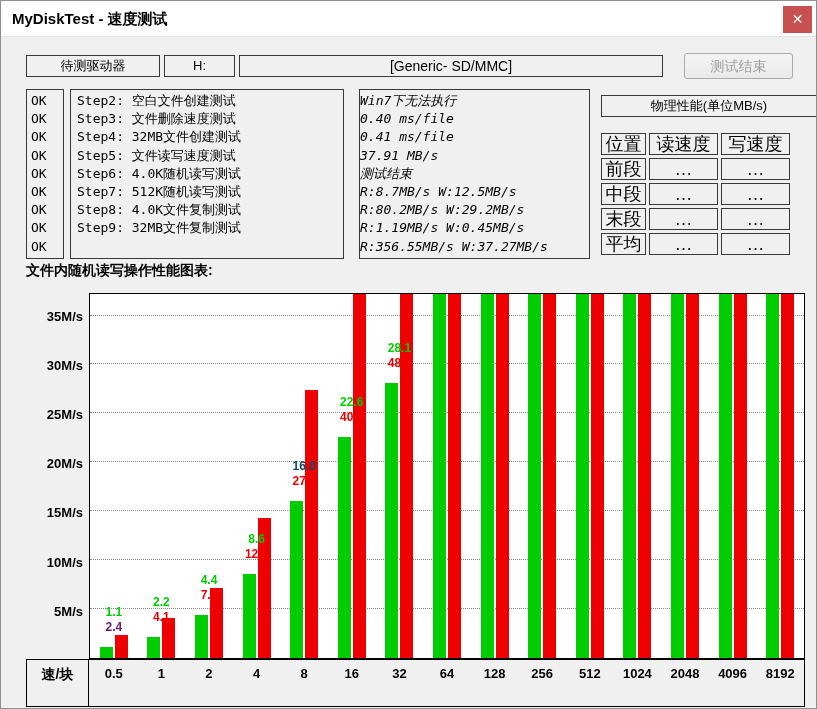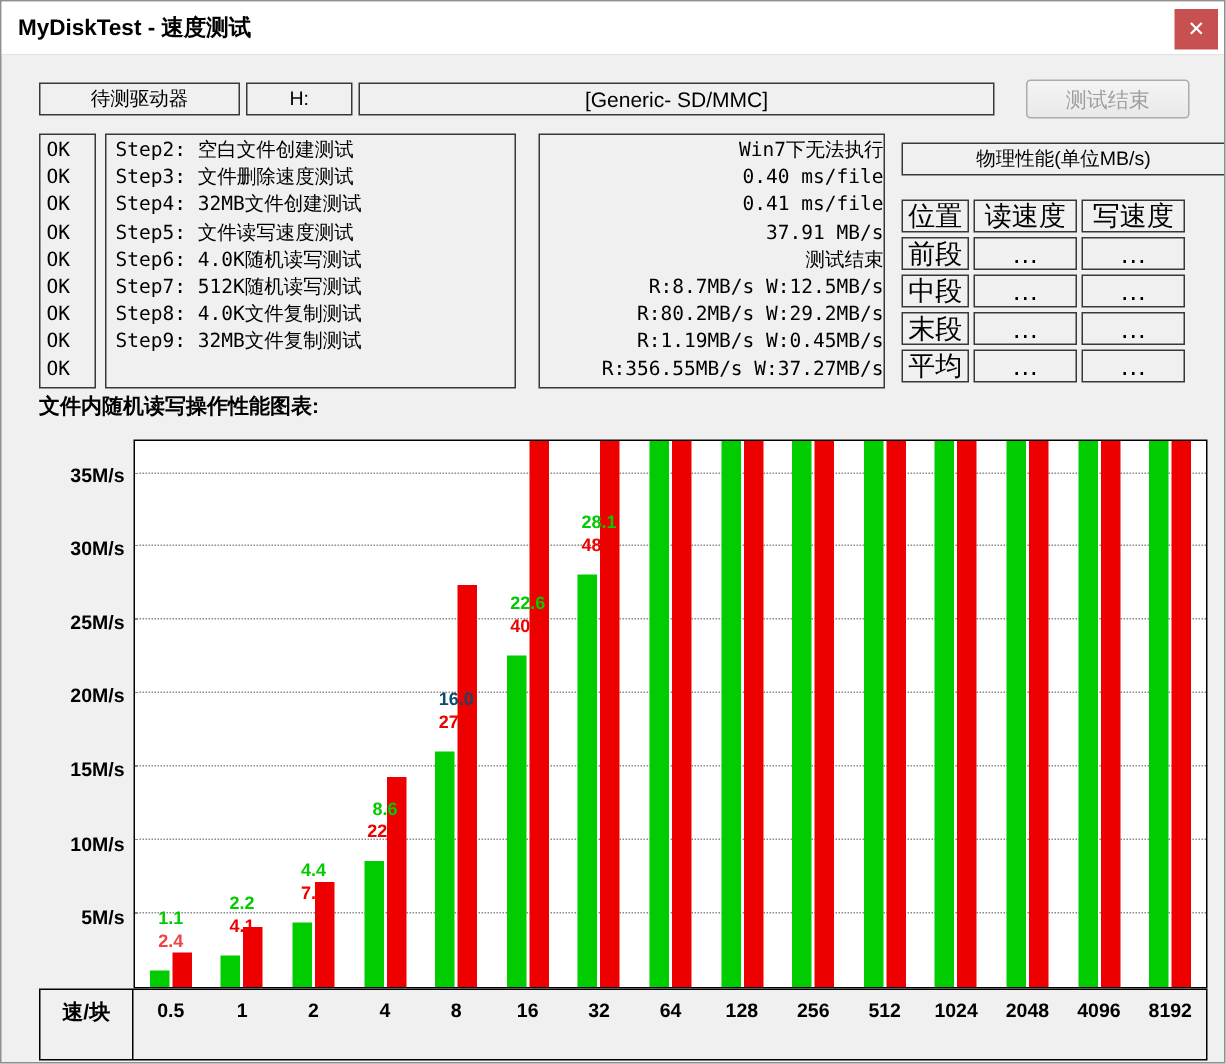--- a/index.html
+++ b/index.html
@@ -13,21 +13,21 @@
   .box { position: absolute; border: 1px solid #383838; background: #f0f0f0; text-align: center; font-size: 13px; }
   .b-drive-label { left: 25px; top: 17px; width: 134px; height: 22px; line-height: 20px; }
   .b-drive-letter { left: 163px; top: 17px; width: 71px; height: 22px; line-height: 20px; }
   .b-device { left: 238px; top: 17px; width: 424px; height: 22px; line-height: 20px; font-size: 14px; }
   .btn-test { position: absolute; left: 683px; top: 15px; width: 109px; height: 26px; border: 1px solid #ababab; border-radius: 3px; background: linear-gradient(#f4f4f4, #e9e9e9); color: #9f9f9f; font-size: 14px; text-align: center; line-height: 24px; cursor: default; }
   .mono { font-family: "DejaVu Sans Mono", monospace; font-size: 13px; text-align: left; }
   .mono div { line-height: 18.2px; white-space: pre; }
   .ok-col { left: 25px; top: 51px; width: 38px; height: 170px; padding: 2px 4px; }
   .steps-col { left: 69px; top: 51px; width: 274px; height: 170px; padding: 2px 6px; }
   .results-col { left: 358px; top: 51px; width: 231px; height: 170px; padding: 2px 0; }
-  .results-col div { text-align: right; }
+  .results-col div { text-align: left; font-style: italic; }
   .perf-title { left: 600px; top: 57px; width: 216px; height: 22px; line-height: 20px; font-size: 13px; }
   .perf-table { position: absolute; left: 600px; top: 95px; display: grid; grid-template-columns: 45px 69px 69px; gap: 3px; }
   .perf-cell { border: 1px solid #383838; height: 22px; line-height: 20px; text-align: center; font-size: 18px; background: #f0f0f0; }
   .chart-label { position: absolute; left: 25px; top: 224px; font-size: 14px; font-weight: 700; }
   .y-axis { position: absolute; left: 14px; top: 255px; width: 68px; height: 366px; }
   .y-lab { position: absolute; right: 0; font-size: 13px; font-weight: 600; }
   .plot { position: absolute; left: 88px; top: 255px; width: 716px; height: 366px; border: 1px solid #000; background: #fff; overflow: hidden; }
   .grid { position: absolute; left: 0; right: 0; border-top: 1px dotted #8a8a8a; }
   .slot { position: absolute; top: 0; bottom: 0; }
   .bar { position: absolute; bottom: 0; width: 13px; }
@@ -121,39 +121,39 @@
         <div class="grid" style="bottom: 26.882%;"></div>
         <div class="grid" style="bottom: 40.323%;"></div>
         <div class="grid" style="bottom: 53.763%;"></div>
         <div class="grid" style="bottom: 67.204%;"></div>
         <div class="grid" style="bottom: 80.645%;"></div>
         <div class="grid" style="bottom: 94.086%;"></div>
         <div class="slot" style="left: 0%; width: 6.66667%;">
           <div class="bar g" style="height: 2.96%; background: rgb(0, 204, 0);"></div>
           <div class="bar r" style="height: 6.45%; background: rgb(238, 0, 0);"></div>
           <div class="blab" style="color: rgb(0, 204, 0); bottom: calc(2.96% + 28px);">1.1</div>
-          <div class="blab" style="color: #ef4444; bottom: calc(2.96% + 13px);">2.4</div>
+          <div class="blab" style="color: #701a75; bottom: calc(2.96% + 13px);">2.4</div>
         </div>
         <div class="slot" style="left: 6.66667%; width: 6.66667%;">
           <div class="bar g" style="height: 5.91%; background: rgb(0, 204, 0);"></div>
           <div class="bar r" style="height: 11.02%; background: rgb(238, 0, 0);"></div>
           <div class="blab" style="color: rgb(0, 204, 0); bottom: calc(5.91% + 28px);">2.2</div>
           <div class="blab" style="color: rgb(238, 0, 0); bottom: calc(5.91% + 13px);">4.1</div>
         </div>
         <div class="slot" style="left: 13.3333%; width: 6.66667%;">
           <div class="bar g" style="height: 11.83%; background: rgb(0, 204, 0);"></div>
           <div class="bar r" style="height: 19.35%; background: rgb(238, 0, 0);"></div>
           <div class="blab" style="color: rgb(0, 204, 0); bottom: calc(11.83% + 28px);">4.4</div>
           <div class="blab" style="color: rgb(238, 0, 0); bottom: calc(11.83% + 13px);">7.2</div>
         </div>
         <div class="slot" style="left: 20%; width: 6.66667%;">
           <div class="bar g" style="height: 23.12%; background: rgb(0, 204, 0);"></div>
           <div class="bar r" style="height: 38.44%; background: rgb(238, 0, 0);"></div>
           <div class="blab" style="color: rgb(0, 204, 0); bottom: calc(23.12% + 28px);">8.6</div>
-          <div class="blab" style="color: rgb(238, 0, 0); bottom: calc(23.12% + 13px);">22.5</div>
+          <div class="blab" style="color: rgb(238, 0, 0); bottom: calc(23.12% + 13px);">12.8</div>
         </div>
         <div class="slot" style="left: 26.6667%; width: 6.66667%;">
           <div class="bar g" style="height: 43.01%; background: rgb(0, 204, 0);"></div>
           <div class="bar r" style="height: 73.66%; background: rgb(238, 0, 0);"></div>
           <div class="blab" style="color: #0c4a6e; bottom: calc(43.01% + 28px);">16.0</div>
           <div class="blab" style="color: rgb(238, 0, 0); bottom: calc(43.01% + 13px);">27.4</div>
         </div>
         <div class="slot" style="left: 33.3333%; width: 6.66667%;">
           <div class="bar g" style="height: 60.75%; background: rgb(0, 204, 0);"></div>
           <div class="bar r" style="height: 100%; background: rgb(238, 0, 0);"></div>

